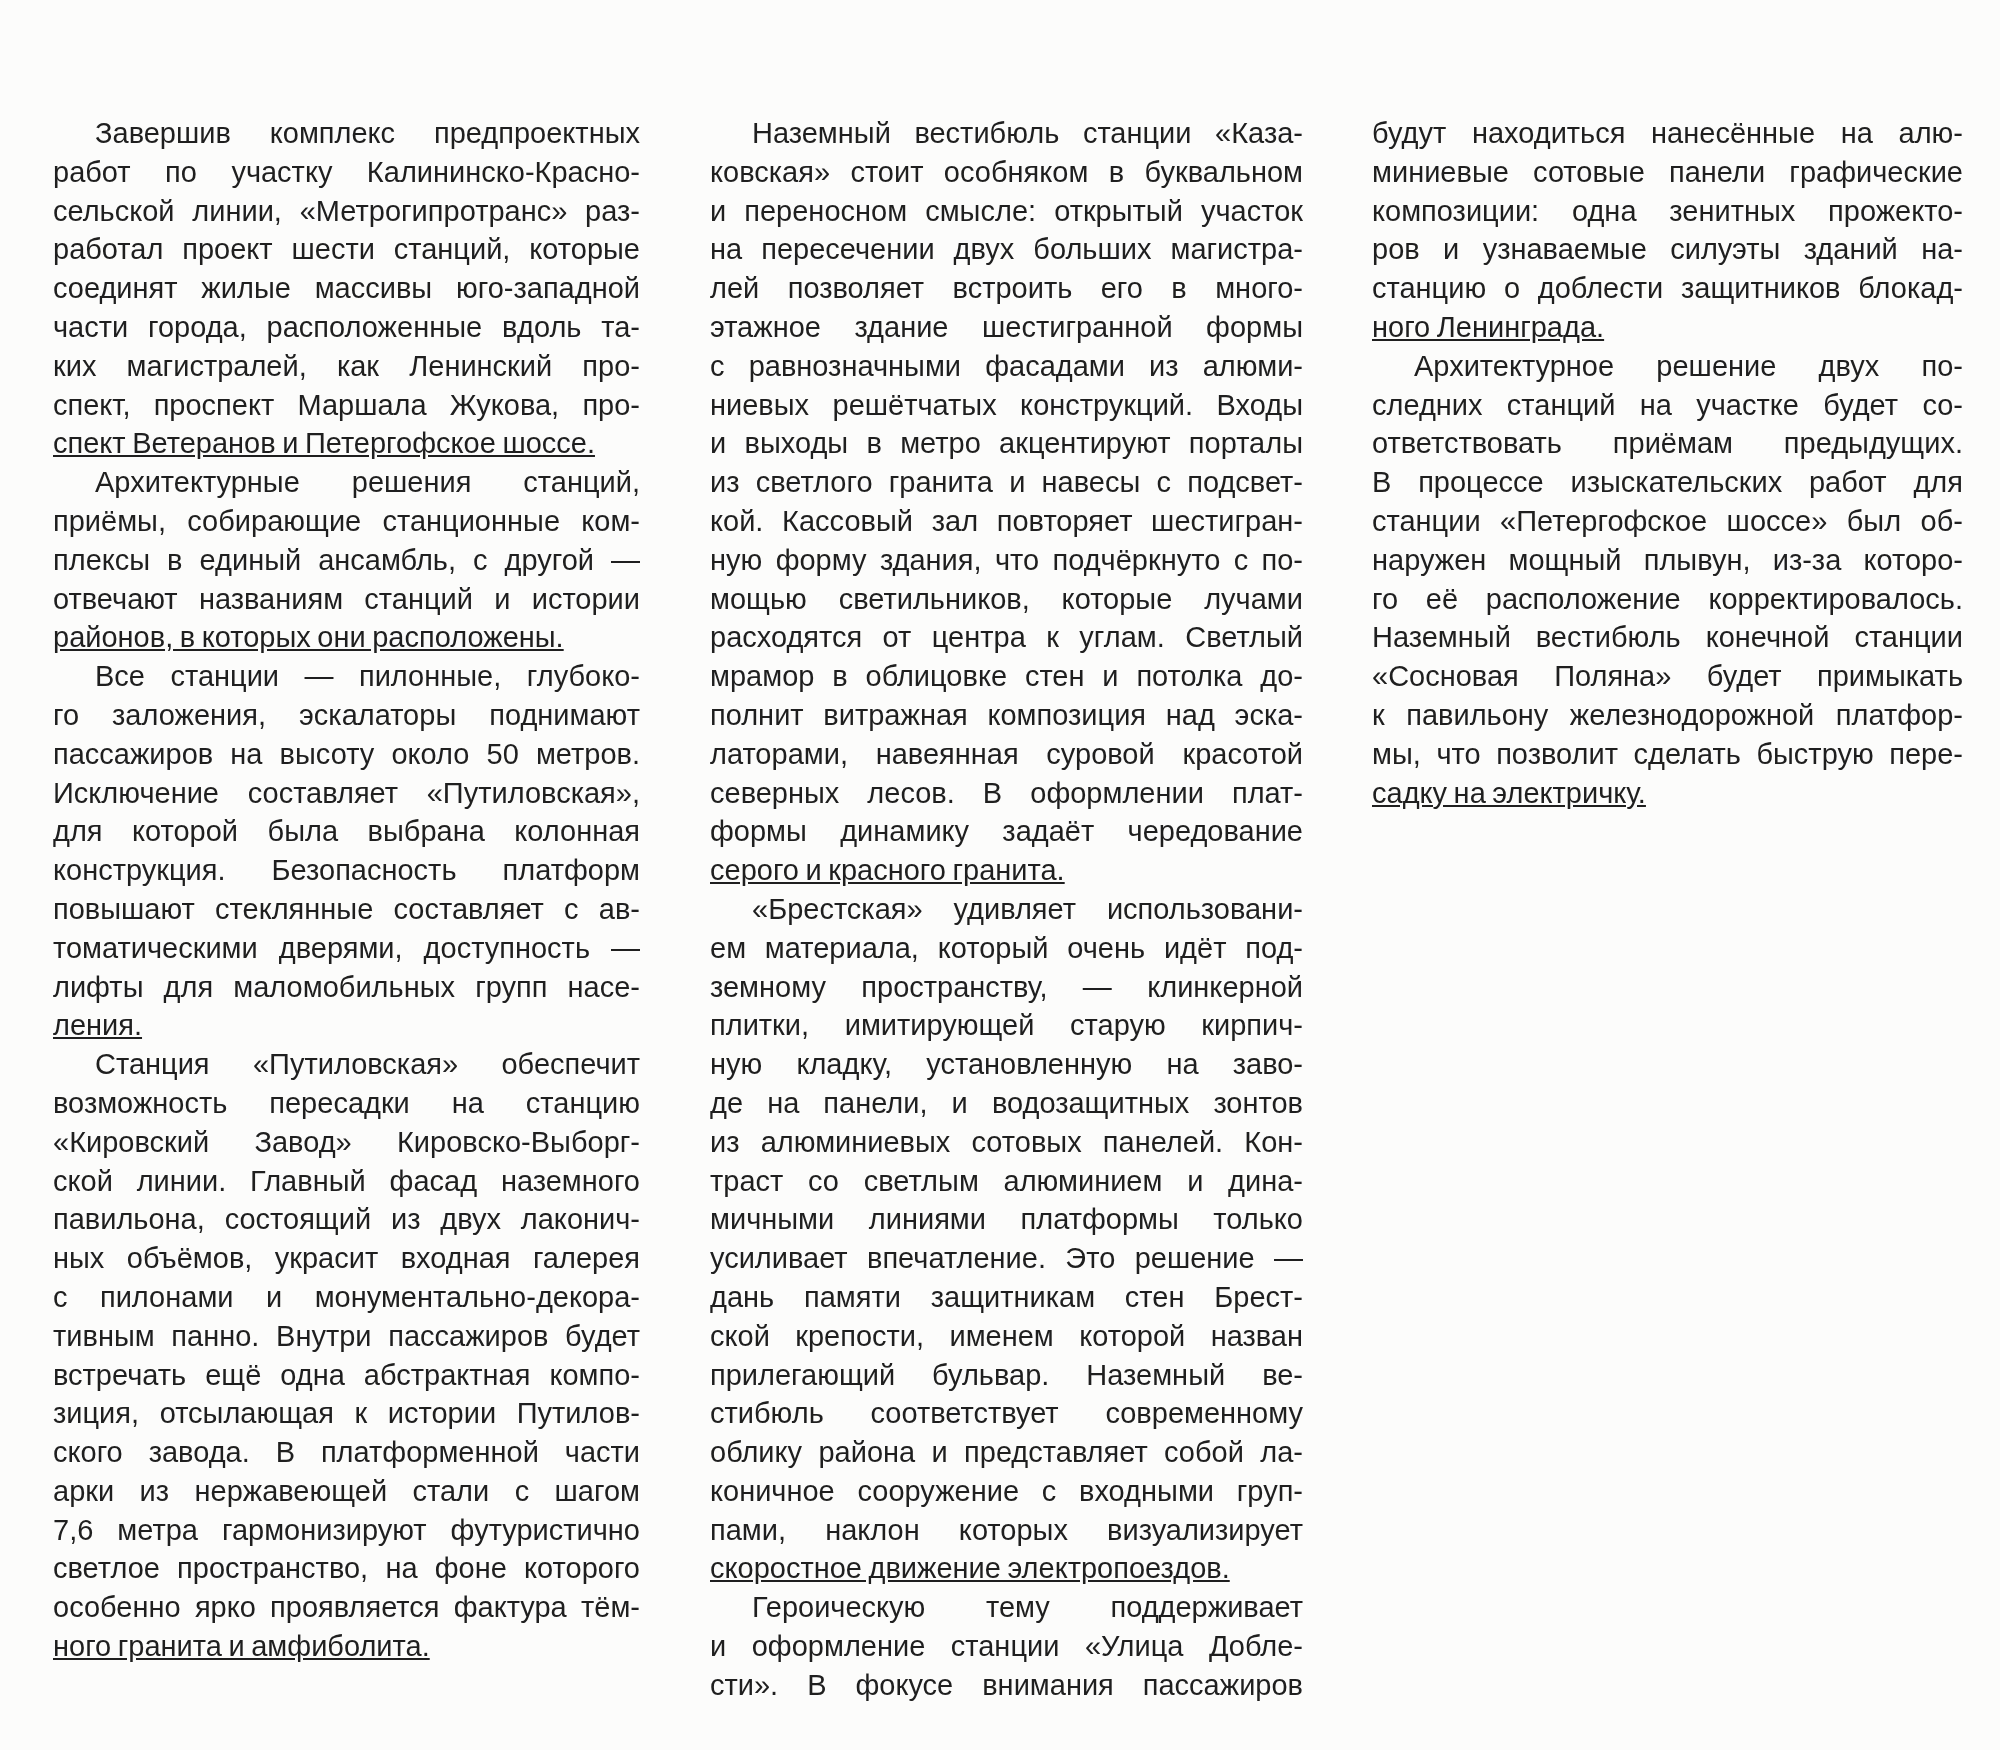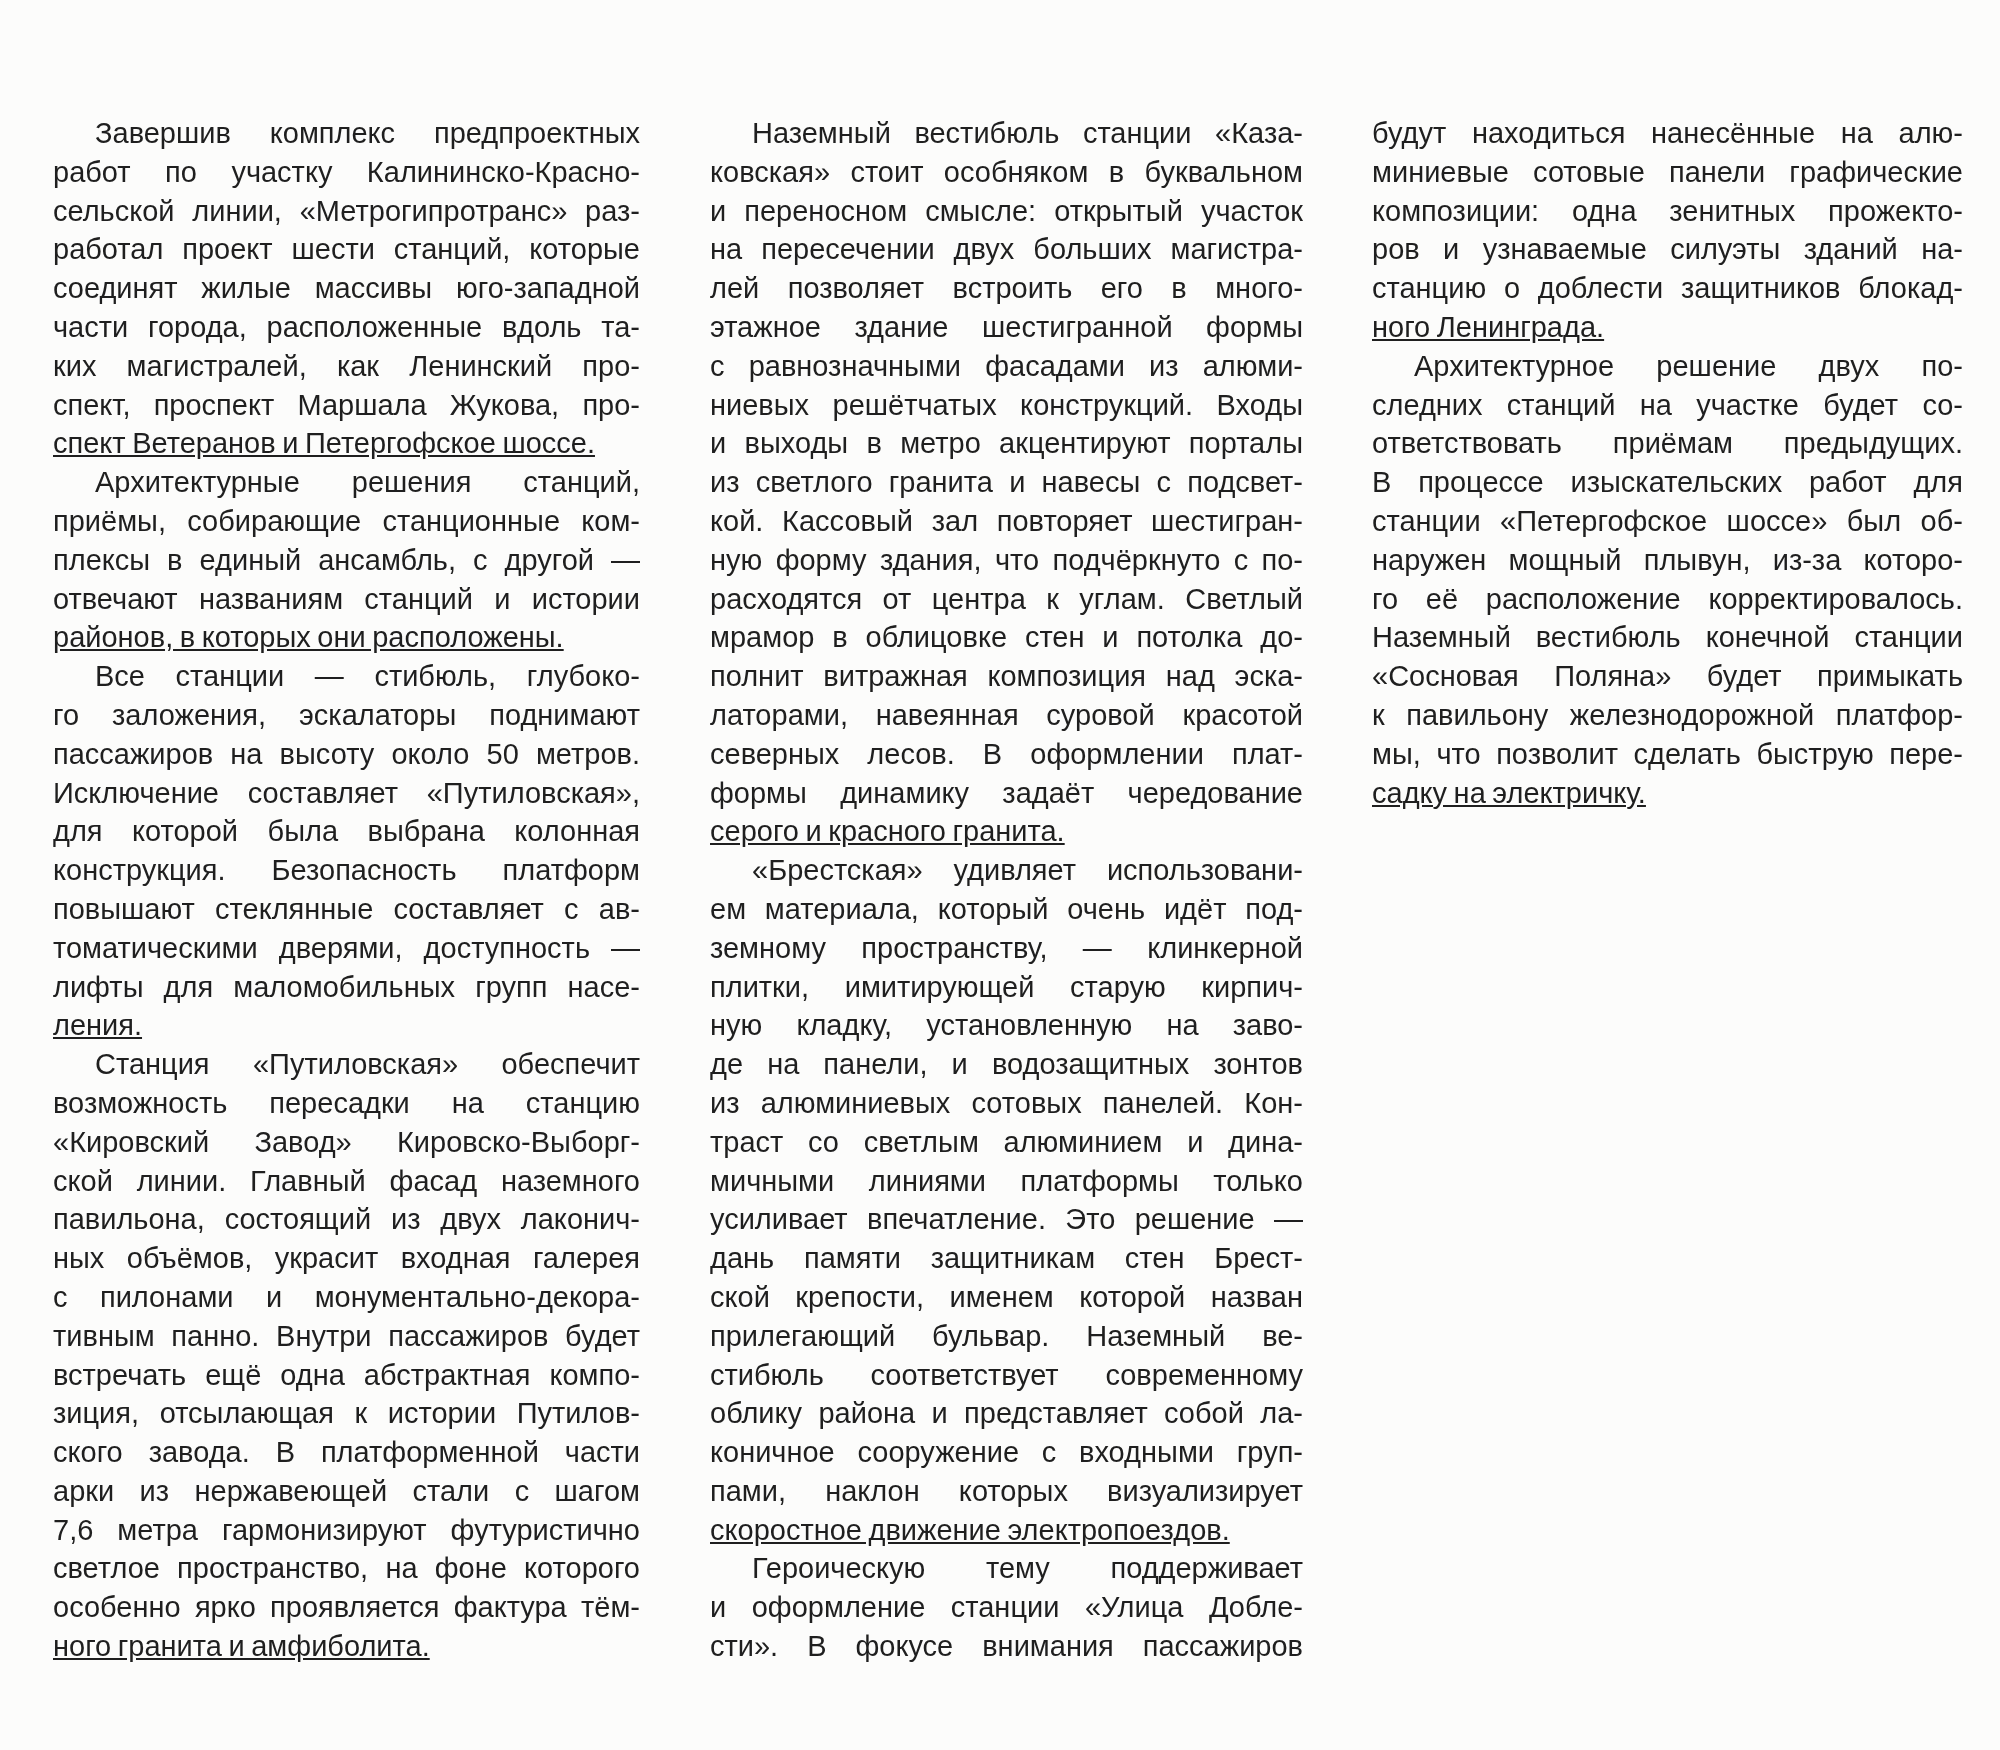--- a/index.html
+++ b/index.html
@@ -55,21 +55,21 @@
       <div class="line">соединят жилые массивы юго-западной</div>
       <div class="line">части города, расположенные вдоль та-</div>
       <div class="line">ких магистралей, как Ленинский про-</div>
       <div class="line">спект, проспект Маршала Жукова, про-</div>
       <div class="line para-end">спект Ветеранов и Петергофское шоссе.</div>
       <div class="line indent">Архитектурные решения станций,</div>
       <div class="line">приёмы, собирающие станционные ком-</div>
       <div class="line">плексы в единый ансамбль, с другой —</div>
       <div class="line">отвечают названиям станций и истории</div>
       <div class="line para-end">районов, в которых они расположены.</div>
-      <div class="line indent">Все станции — стибюль, глубоко-</div>
+      <div class="line indent">Все станции — пилонные, глубоко-</div>
       <div class="line">го заложения, эскалаторы поднимают</div>
       <div class="line">пассажиров на высоту около 50 метров.</div>
       <div class="line">Исключение составляет «Путиловская»,</div>
       <div class="line">для которой была выбрана колонная</div>
       <div class="line">конструкция. Безопасность платформ</div>
       <div class="line">повышают стеклянные составляет с ав-</div>
       <div class="line">томатическими дверями, доступность —</div>
       <div class="line">лифты для маломобильных групп насе-</div>
       <div class="line para-end">ления.</div>
       <div class="line indent">Станция «Путиловская» обеспечит</div>
@@ -95,20 +95,21 @@
       <div class="line">и переносном смысле: открытый участок</div>
       <div class="line">на пересечении двух больших магистра-</div>
       <div class="line">лей позволяет встроить его в много-</div>
       <div class="line">этажное здание шестигранной формы</div>
       <div class="line">с равнозначными фасадами из алюми-</div>
       <div class="line">ниевых решётчатых конструкций. Входы</div>
       <div class="line">и выходы в метро акцентируют порталы</div>
       <div class="line">из светлого гранита и навесы с подсвет-</div>
       <div class="line">кой. Кассовый зал повторяет шестигран-</div>
       <div class="line">ную форму здания, что подчёркнуто с по-</div>
+      <div class="line">мощью светильников, которые лучами</div>
       <div class="line">расходятся от центра к углам. Светлый</div>
       <div class="line">мрамор в облицовке стен и потолка до-</div>
       <div class="line">полнит витражная композиция над эска-</div>
       <div class="line">латорами, навеянная суровой красотой</div>
       <div class="line">северных лесов. В оформлении плат-</div>
       <div class="line">формы динамику задаёт чередование</div>
       <div class="line para-end">серого и красного гранита.</div>
       <div class="line indent">«Брестская» удивляет использовани-</div>
       <div class="line">ем материала, который очень идёт под-</div>
       <div class="line">земному пространству, — клинкерной</div>

